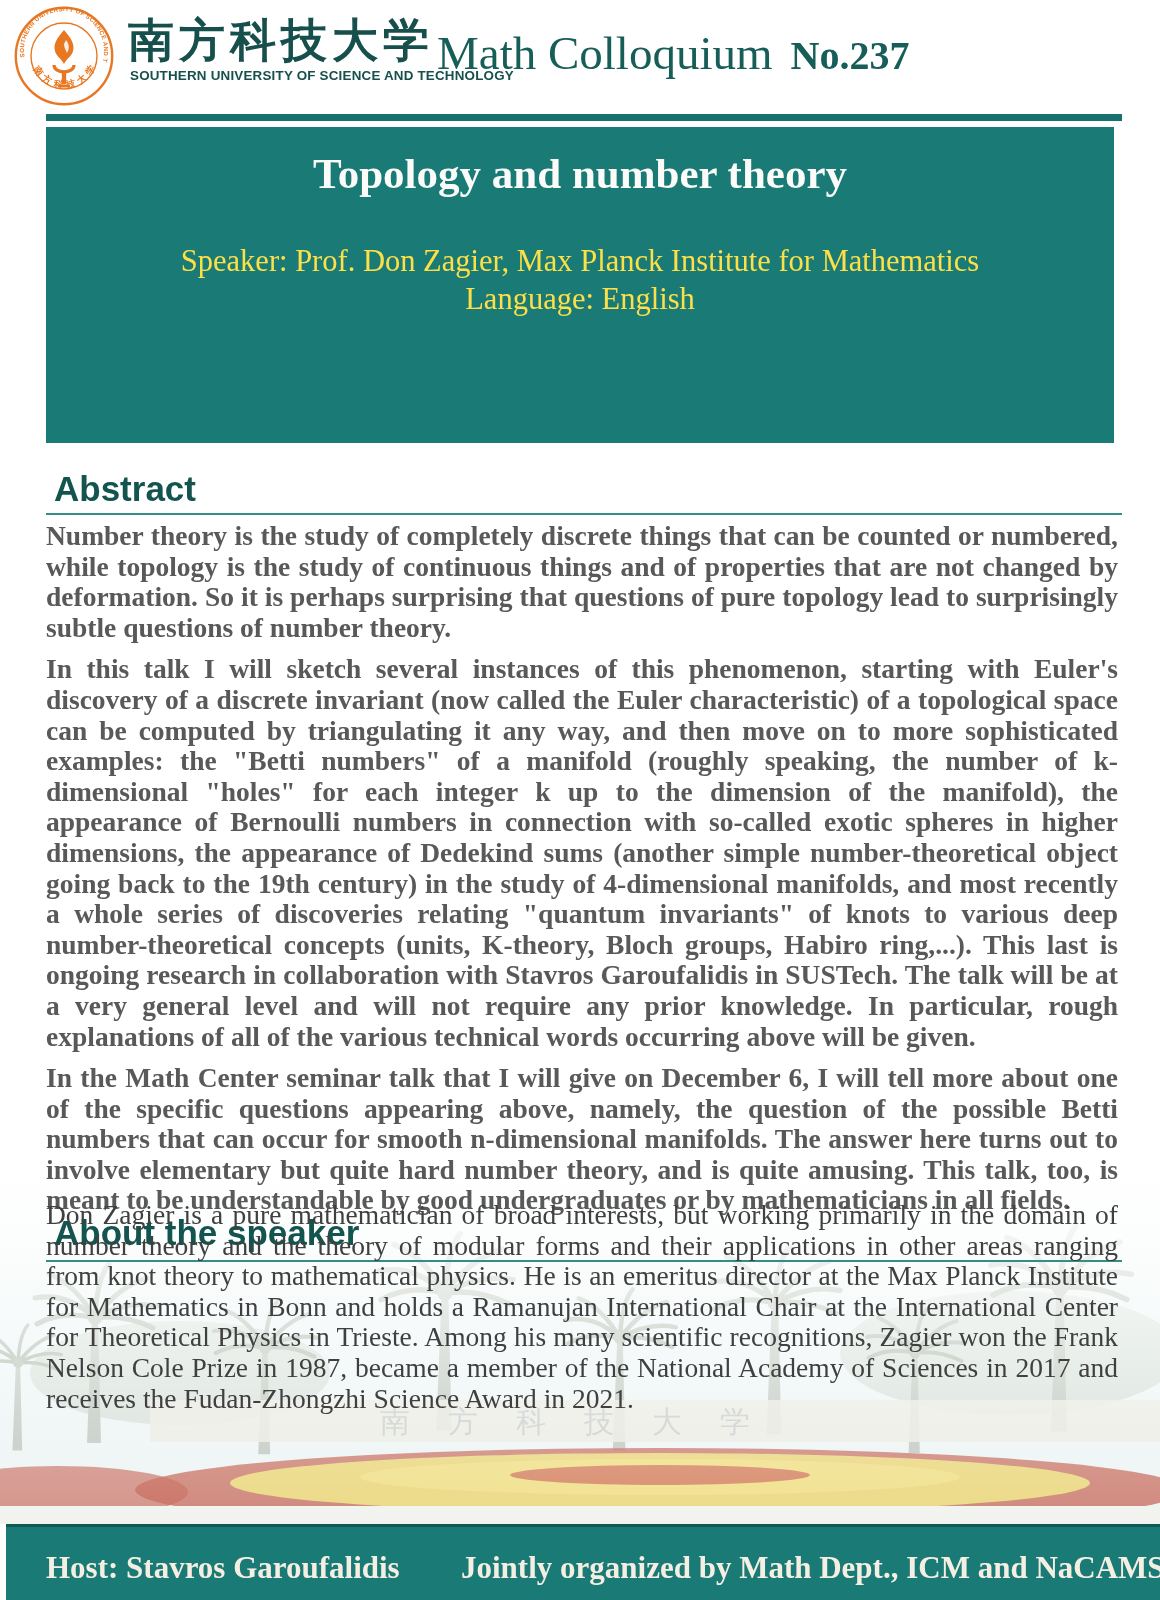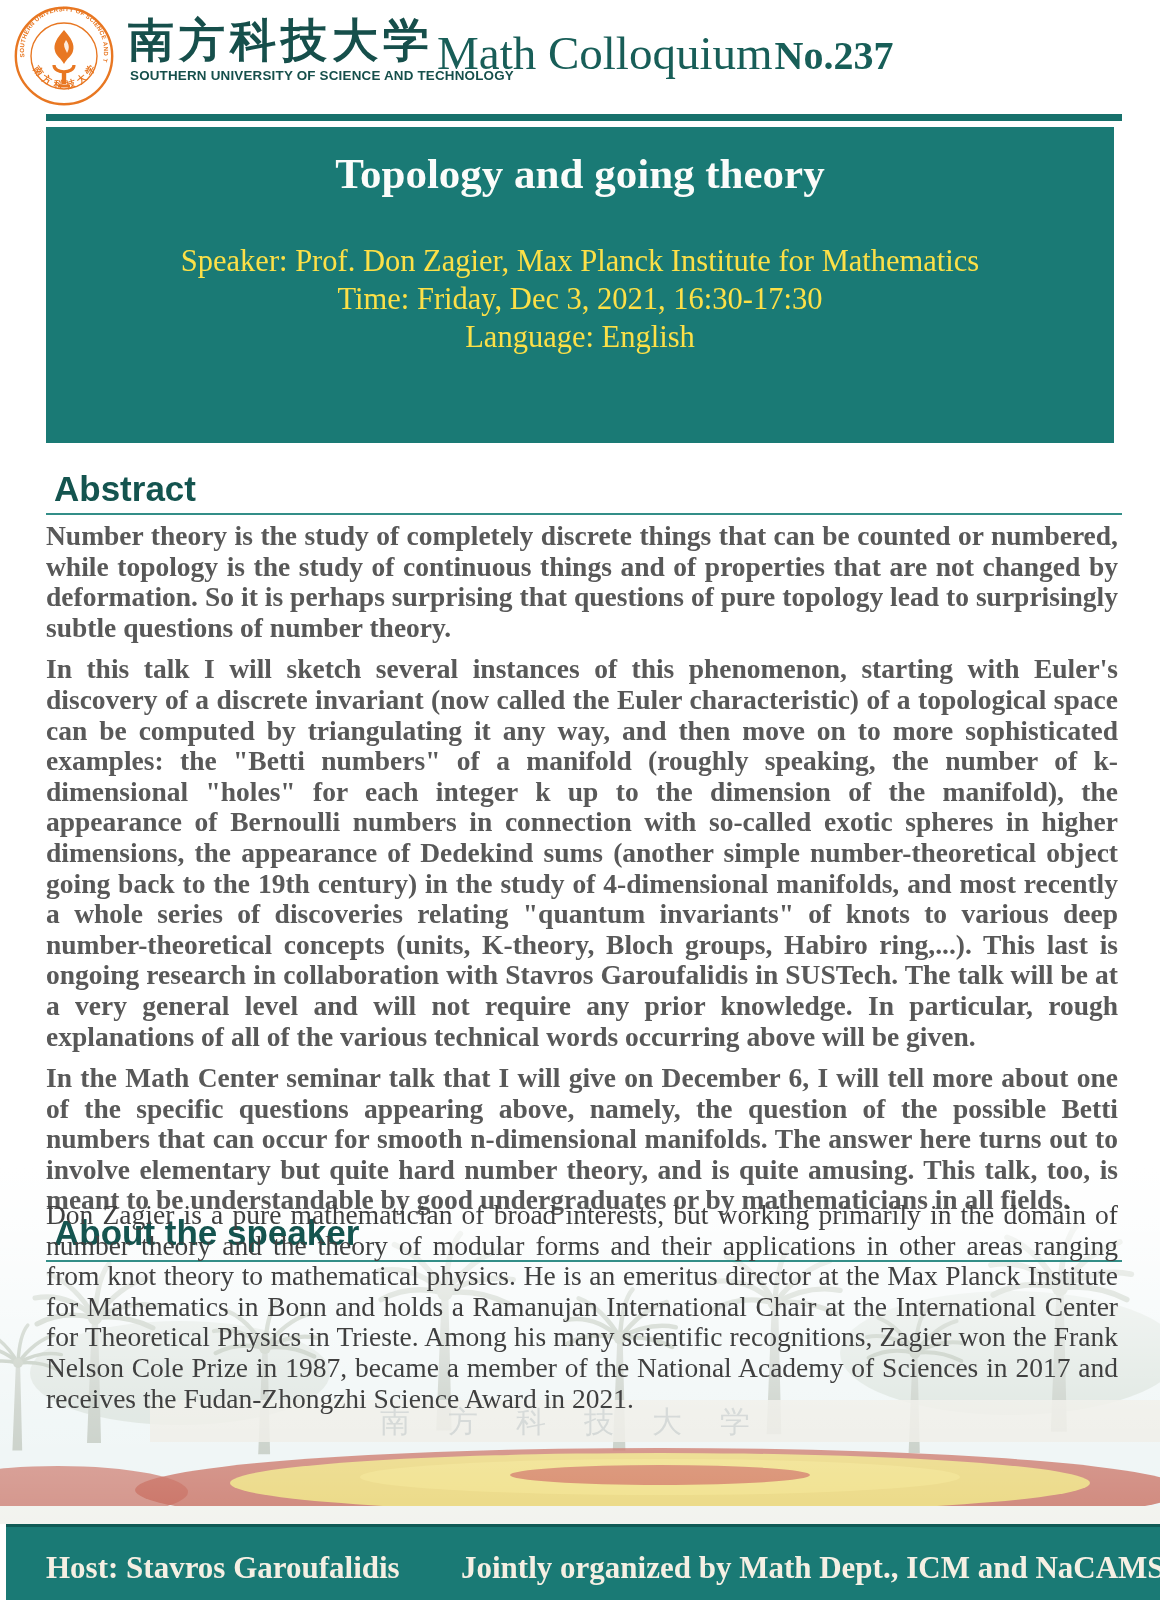--- a/index.html
+++ b/index.html
@@ -7,21 +7,21 @@
         font-family:"Liberation Serif","DejaVu Serif",serif;}
 
   
   .logo{position:absolute;left:14px;top:6px;width:100px;height:100px;}
   .uni-cn{position:absolute;left:128px;top:14px;font-family:"DejaVu Sans",sans-serif;
           font-weight:bold;font-size:46px;line-height:52px;color:#164f4b;letter-spacing:5px;}
   .uni-en{position:absolute;left:130px;top:68px;font-family:"Liberation Sans","DejaVu Sans",sans-serif;
           font-weight:bold;font-size:13.4px;color:#164f4b;letter-spacing:0.2px;}
   .colloq{position:absolute;left:437px;top:14px;display:flex;align-items:baseline;color:#185e58;white-space:nowrap;}
   .colloq-title{font-size:47px;line-height:78px;}
-  .colloq-no{font-size:40px;font-weight:bold;margin-left:2px;text-align:right;}
+  .colloq-no{font-size:40px;font-weight:bold;margin-left:18px;text-align:right;}
 
   .header-rule{position:absolute;left:46px;top:114px;width:1076px;height:7px;background:#17716c;}
 
   
   .banner{position:absolute;left:46px;top:127px;width:1068px;height:316px;background:#1a7a75;
           text-align:center;}
   .banner-title{margin:0;padding-top:22px;font-size:43px;font-weight:bold;color:#fbfcfa;}
   .banner-info{margin-top:44px;font-size:30.5px;line-height:38px;color:#fde047;}
 
   
@@ -85,24 +85,23 @@
   <div class="uni-en">SOUTHERN UNIVERSITY OF SCIENCE AND TECHNOLOGY</div>
 
   <div class="colloq">
     <span class="colloq-title">Math Colloquium</span>
     <span class="colloq-no">No.237</span>
   </div>
 
   <div class="header-rule"></div>
 
   <section class="banner">
-    <h1 class="banner-title">Topology and going theory</h1>
+    <h1 class="banner-title">Topology and number theory</h1>
     <div class="banner-info">
       <div>Speaker: Prof. Don Zagier, Max Planck Institute for Mathematics</div>
-      <div>Time: Friday, Dec 3, 2021, 16:30-17:30</div>
       <div>Language: English</div>
     </div>
   </section>
 
   <h2 class="section-heading" id="abstract-heading">Abstract</h2>
   <div class="rule" id="abstract-rule"></div>
   <div class="bodytext" id="abstract-body">
     <p>Number theory is the study of completely discrete things that can be counted or numbered, while topology is the study of continuous things and of properties that are not changed by deformation. So it is perhaps surprising that questions of pure topology lead to surprisingly subtle questions of number theory.</p>
     <p>In this talk I will sketch several instances of this phenomenon, starting with Euler's discovery of a discrete invariant (now called the Euler characteristic) of a topological space can be computed by triangulating it any way, and then move on to more sophisticated examples: the "Betti numbers" of a manifold (roughly speaking, the number of k-dimensional "holes" for each integer k up to the dimension of the manifold), the appearance of Bernoulli numbers in connection with so-called exotic spheres in higher dimensions, the appearance of Dedekind sums (another simple number-theoretical object going back to the 19th century) in the study of 4-dimensional manifolds, and most recently a whole series of discoveries relating "quantum invariants" of knots to various deep number-theoretical concepts (units, K-theory, Bloch groups, Habiro ring,...). This last is ongoing research in collaboration with Stavros Garoufalidis in SUSTech. The talk will be at a very general level and will not require any prior knowledge. In particular, rough explanations of all of the various technical words occurring above will be given.</p>
     <p>In the Math Center seminar talk that I will give on December 6, I will tell more about one of the specific questions appearing above, namely, the question of the possible Betti numbers that can occur for smooth n-dimensional manifolds. The answer here turns out to involve elementary but quite hard number theory, and is quite amusing. This talk, too, is meant to be understandable by good undergraduates or by mathematicians in all fields.</p>

